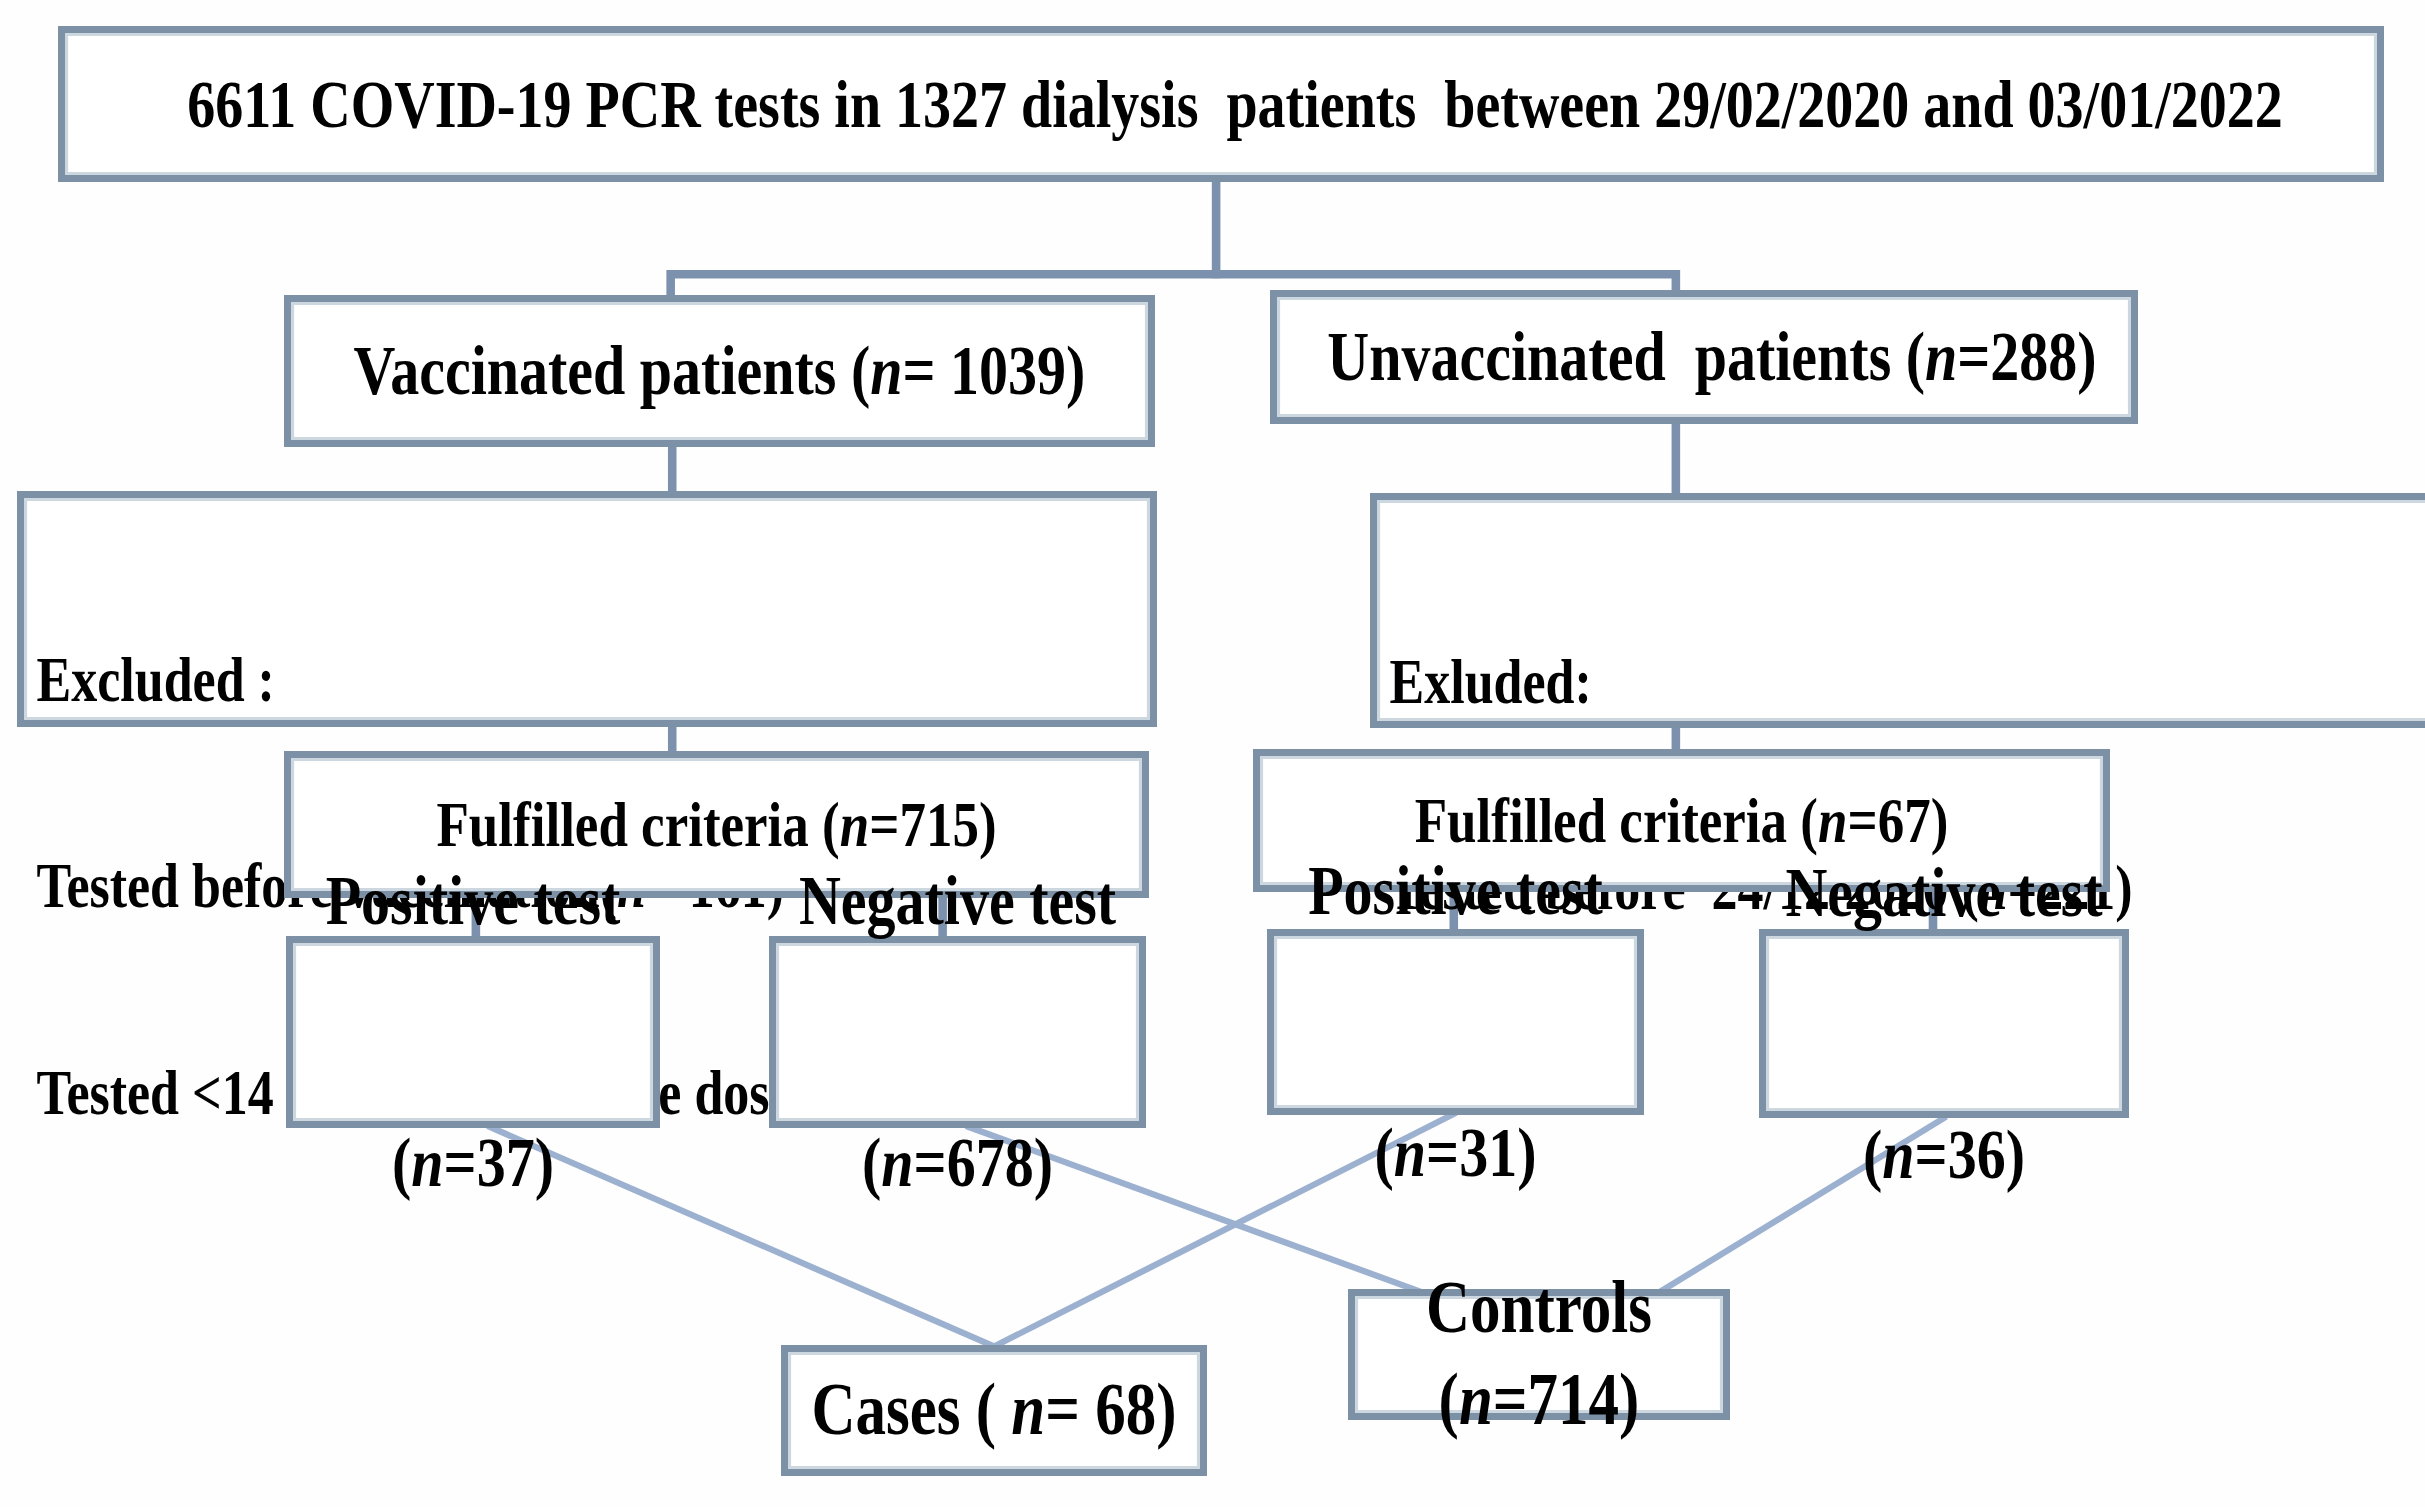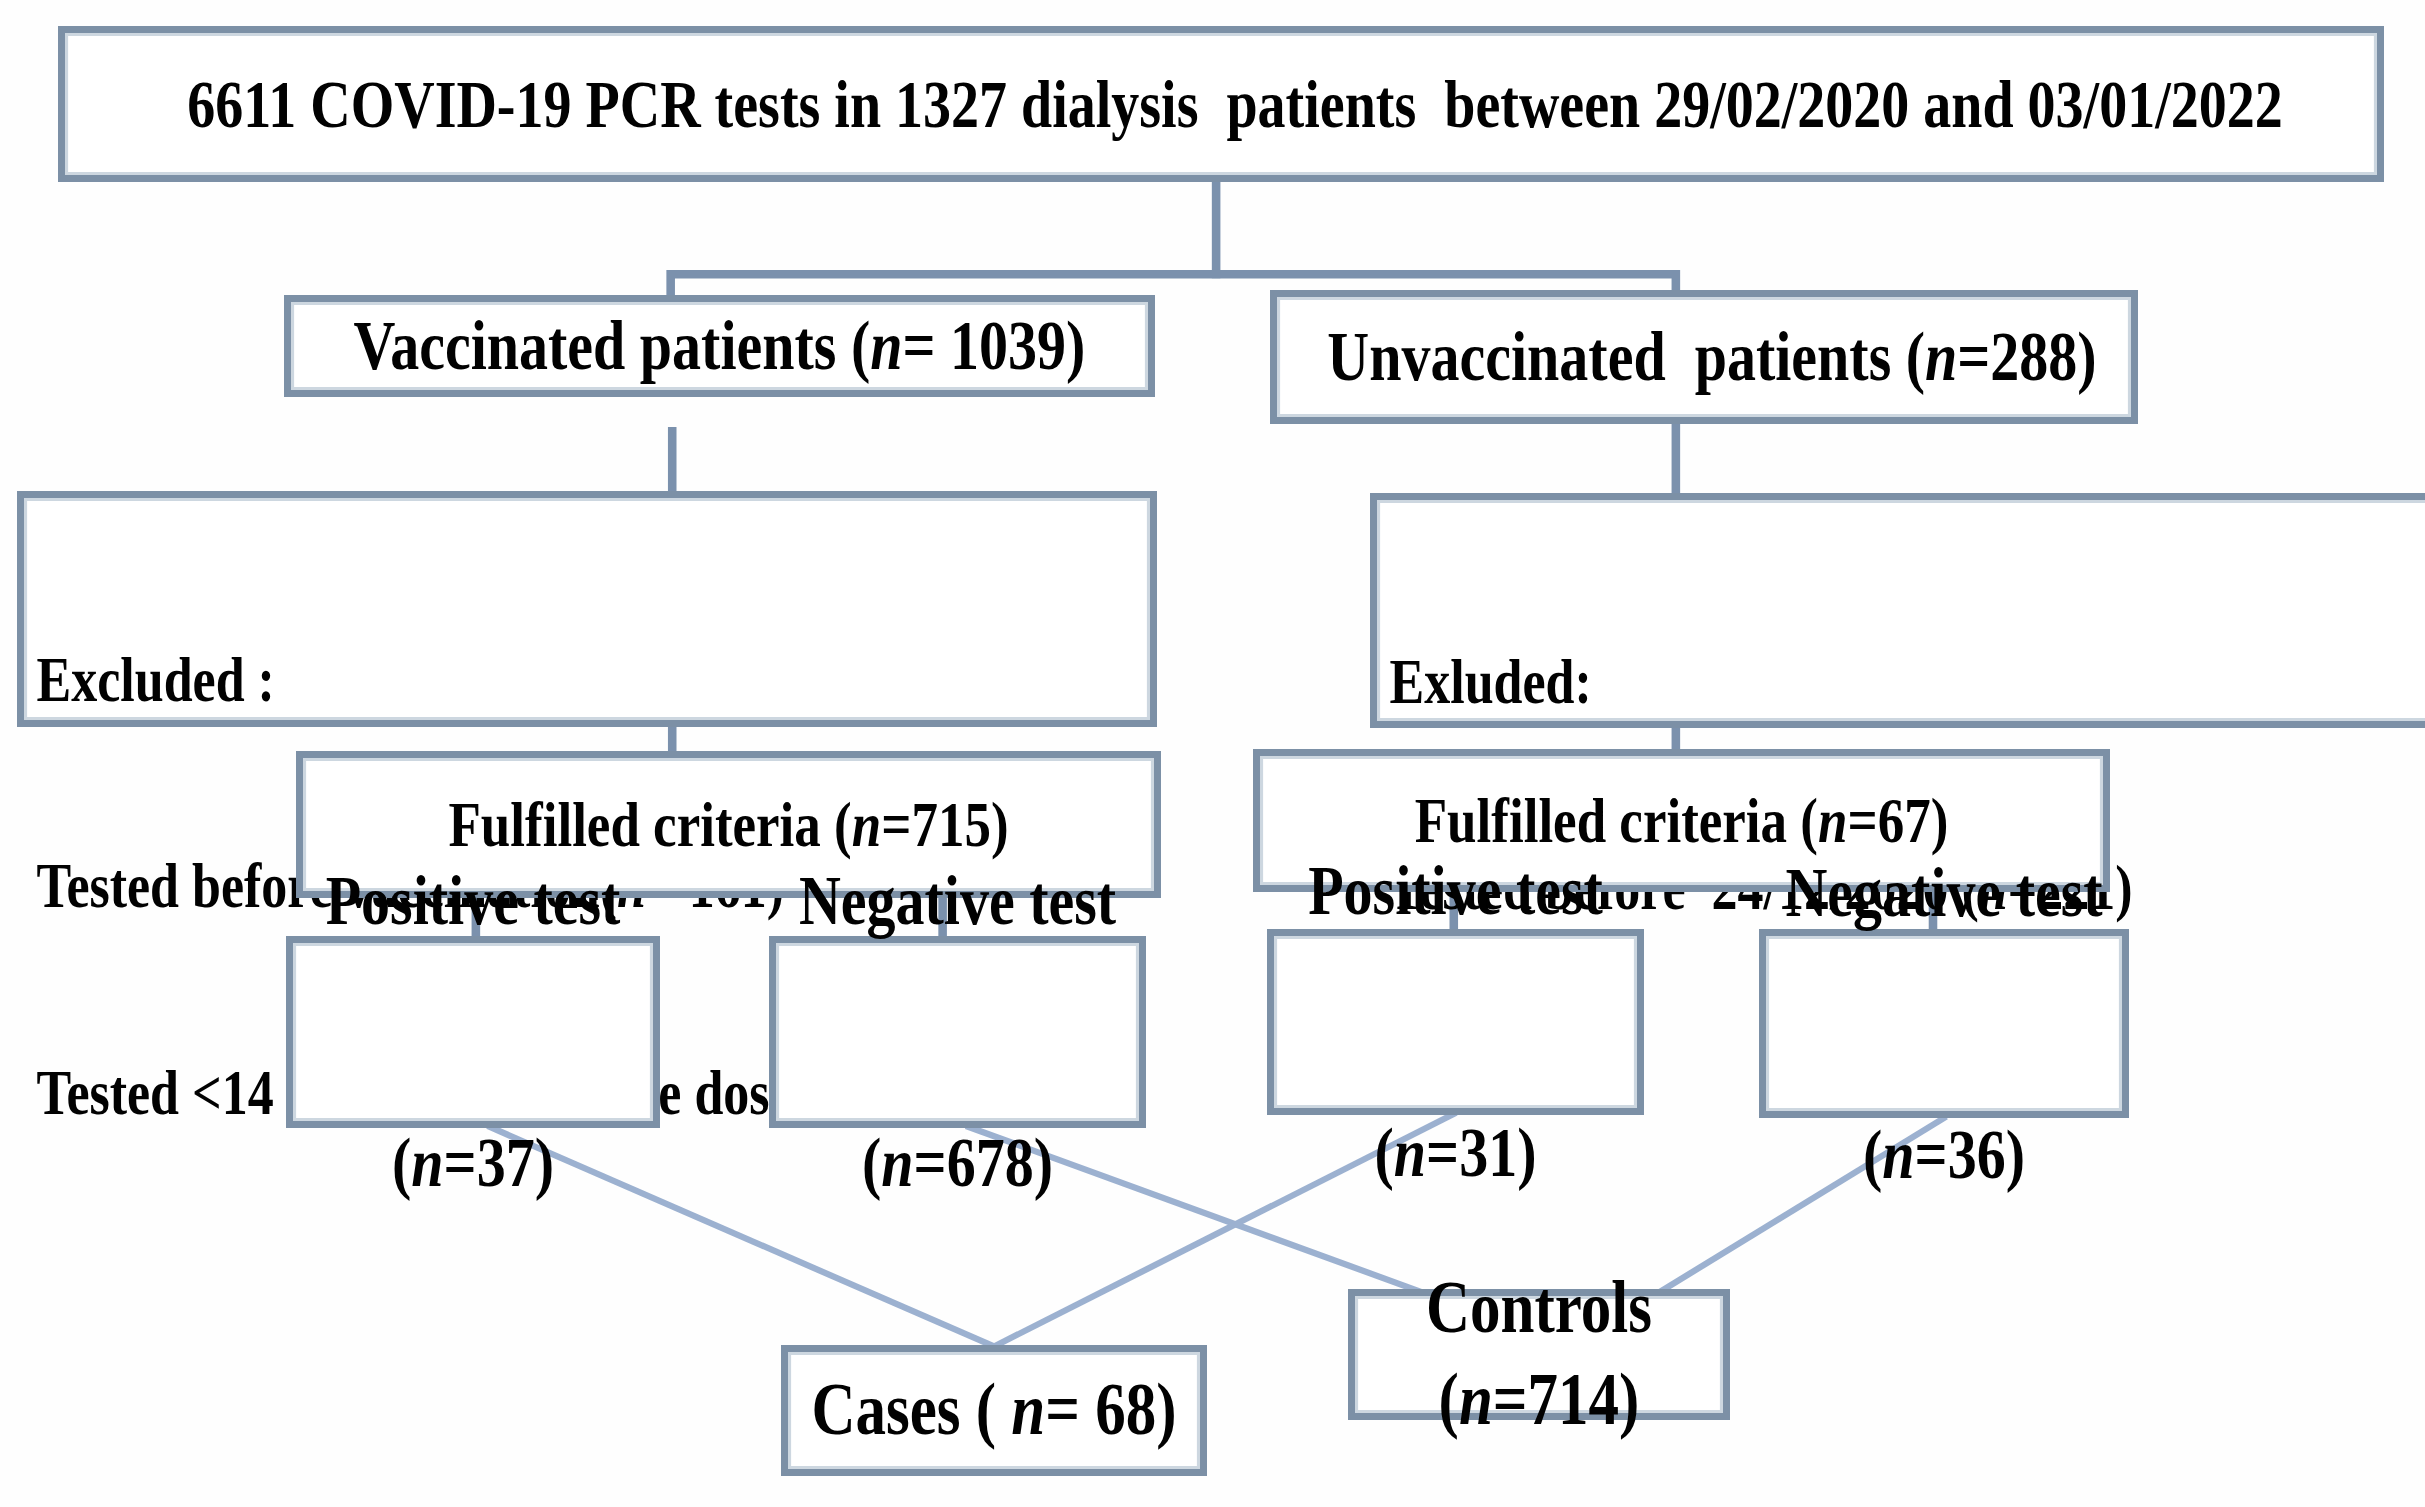--- a/index.html
+++ b/index.html
@@ -68,21 +68,21 @@
     <line class="diag" x1="625" y1="1445" x2="1275" y2="1728"></line>
     <line class="diag" x1="1239" y1="1445" x2="2015" y2="1728"></line>
     <line class="diag" x1="1868" y1="1428" x2="1275" y2="1728"></line>
     <line class="diag" x1="2497" y1="1433" x2="2015" y2="1728"></line>
   </svg>
 
   <div class="node fs-title" style="left:58px;top:26px;width:2326px;height:156px;">
     <span class="tx">6611 COVID-19 PCR tests in 1327 dialysis  patients  between 29/02/2020 and 03/01/2022</span>
   </div>
 
-  <div class="node fs-row2" style="left:284px;top:295px;width:871px;height:102px;">
+  <div class="node fs-row2" style="left:284px;top:295px;width:871px;height:152px;">
     <span class="tx">Vaccinated patients (<i>n</i>= 1039)</span>
   </div>
 
   <div class="node fs-row2" style="left:1270px;top:290px;width:868px;height:134px;padding-left:16px;">
     <span class="tx">Unvaccinated  patients (<i>n</i>=288)</span>
   </div>
 
   <div class="node left-align fs-excl" style="left:17px;top:491px;width:1140px;height:236px;">
     <span class="tx">
       <div>Excluded :</div>
@@ -91,21 +91,21 @@
     </span>
   </div>
 
   <div class="node left-align fs-excl" style="left:1370px;top:493px;width:1107px;height:235px;">
     <span class="tx">
       <div>Exluded:</div>
       <div>Tested before  24/12/2020 (<i>n</i>=221)</div>
     </span>
   </div>
 
-  <div class="node fs-fulf" style="left:296px;top:751px;width:865px;height:147px;">
+  <div class="node fs-fulf" style="left:284px;top:751px;width:865px;height:147px;">
     <span class="tx">Fulfilled criteria (<i>n</i>=715)</span>
   </div>
 
   <div class="node fs-fulf" style="left:1253px;top:749px;width:857px;height:143px;">
     <span class="tx">Fulfilled criteria (<i>n</i>=67)</span>
   </div>
 
   <div class="node fs-test" style="left:286px;top:936px;width:374px;height:192px;">
     <span class="tx">
       <div>Positive test</div>

